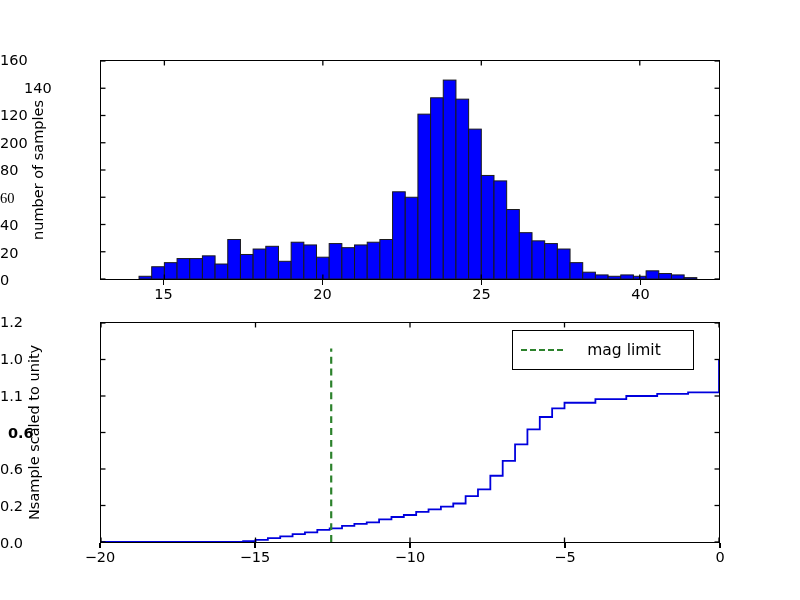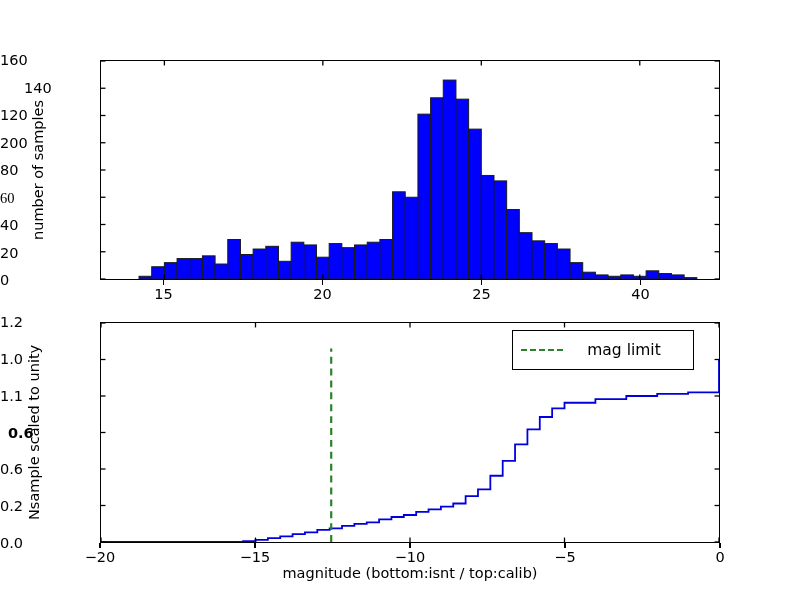--- a/index.html
+++ b/index.html
@@ -204,20 +204,19 @@
       <div class="xtick" style="left: 255px; top: 549px;">−15</div>
       <div class="tickmark" style="left: 254.3px; top: 543px; width: 1.4px; height: 4.5px;"></div>
       <div class="xtick" style="left: 410px; top: 549px;">−10</div>
       <div class="tickmark" style="left: 409.3px; top: 543px; width: 1.4px; height: 4.5px;"></div>
       <div class="xtick" style="left: 565px; top: 549px;">−5</div>
       <div class="tickmark" style="left: 564.3px; top: 543px; width: 1.4px; height: 4.5px;"></div>
       <div class="xtick" style="left: 720px; top: 549px;">0</div>
       <div class="tickmark" style="left: 719.3px; top: 543px; width: 1.4px; height: 4.5px;"></div>
     </div>
 
-  <div class="xlabel">magnitude (bottom:isnt / top:calib)</div>
 
   <div id="legend">
     <span class="swatch"></span>
     <span class="ltext">mag limit</span>
   </div>
 
 </div>
 
 </body></html>

